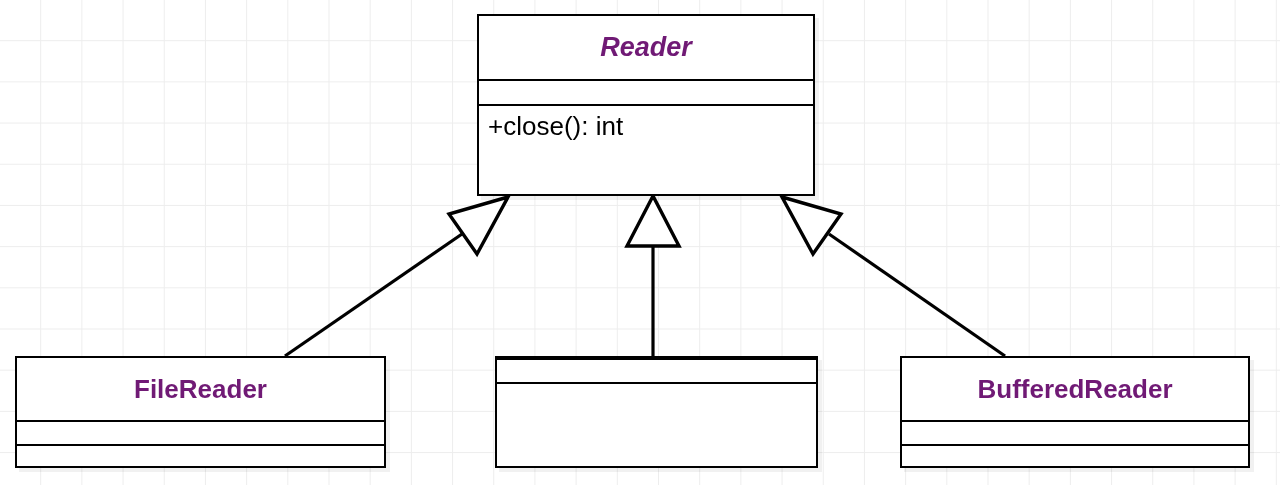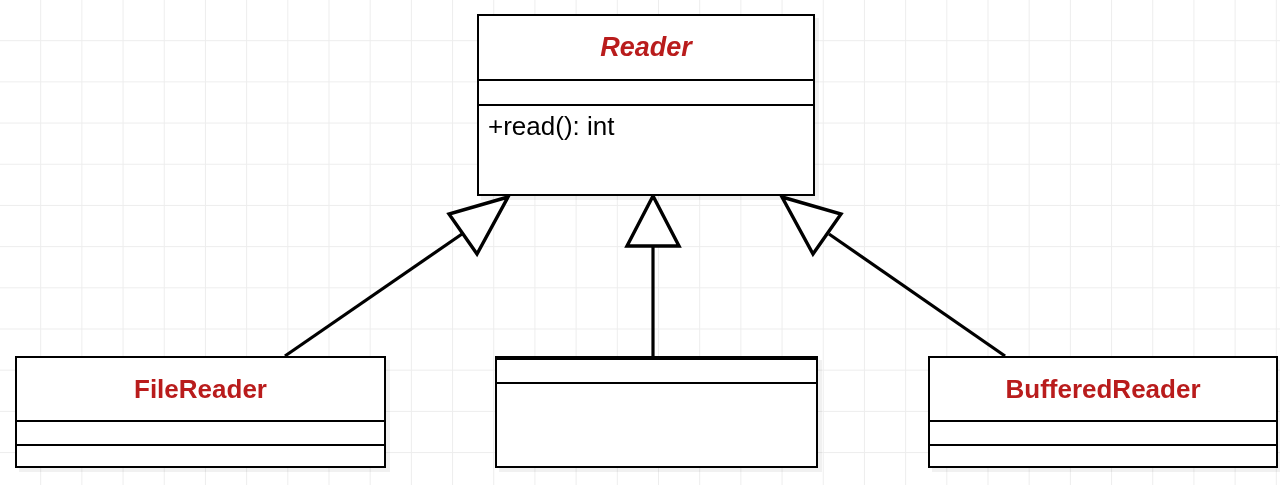--- a/index.html
+++ b/index.html
@@ -47,21 +47,21 @@
     box-shadow: 4px 4px 0 0 rgba(0,0,0,0.055);
     display: flex;
     flex-direction: column;
   }
 
   .cls-name {
     display: flex;
     align-items: center;
     justify-content: center;
     text-align: center;
-    color: #b91c1c;
+    color: #701a75;
     white-space: nowrap;
     overflow: hidden;
   }
 
   .cls-attrs, .cls-ops {
     border-top: 2.6px solid #000000;
     box-sizing: border-box;
     color: #000000;
     overflow: hidden;
   }
@@ -119,21 +119,21 @@
     width: 371px;
   }
   #class-inputstreamreader {
     left: 495px;
     width: 323px;
   }
   #class-inputstreamreader .cls-name {
     font-size: 25px;
   }
   #class-bufferedreader {
-    left: 928px;
+    left: 900px;
     width: 350px;
   }
 </style>
 </head>
 <body>
 
 <div id="canvas">
 
   <svg id="edges" viewBox="0 0 1280 485" width="1280" height="485" xmlns="http://www.w3.org/2000/svg">
 
@@ -150,21 +150,21 @@
     <g>
       <line x1="1005" y1="356" x2="829" y2="234" stroke="#000000" stroke-width="3.2" stroke-linecap="butt"></line>
       <polygon points="782,197 841,214 813,254" fill="#ffffff" stroke="#000000" stroke-width="3.4" stroke-linejoin="miter"></polygon>
     </g>
   </svg>
 
   <div class="uml-class" id="class-reader">
     <div class="cls-name">Reader</div>
     <div class="cls-attrs"></div>
     <div class="cls-ops with-text">
-      <div class="op-line">+read(): int</div>
+      <div class="op-line">+close(): int</div>
     </div>
   </div>
 
   <div class="uml-class subclass" id="class-filereader">
     <div class="cls-name">FileReader</div>
     <div class="cls-attrs"></div>
     <div class="cls-ops"></div>
   </div>
 
   <div class="uml-class subclass" id="class-inputstreamreader">

